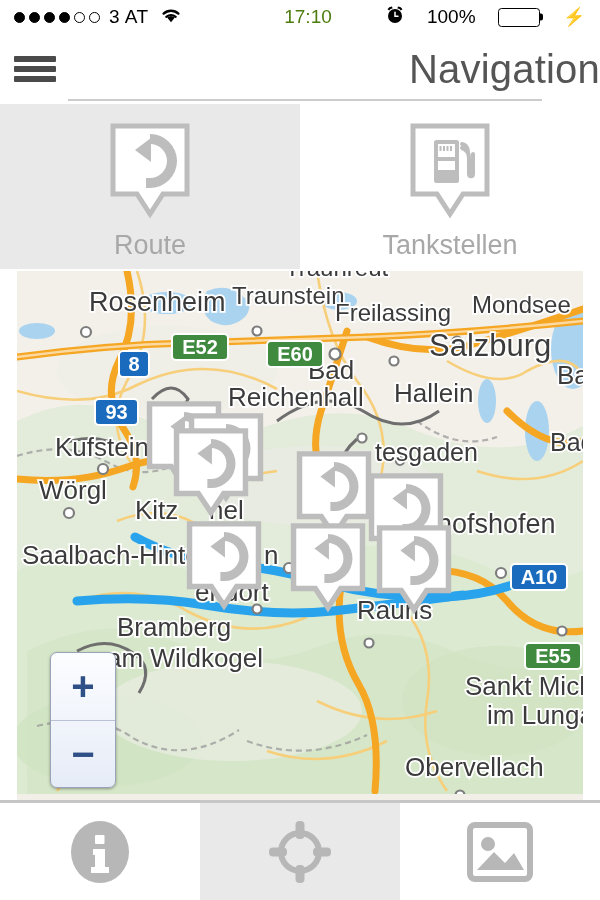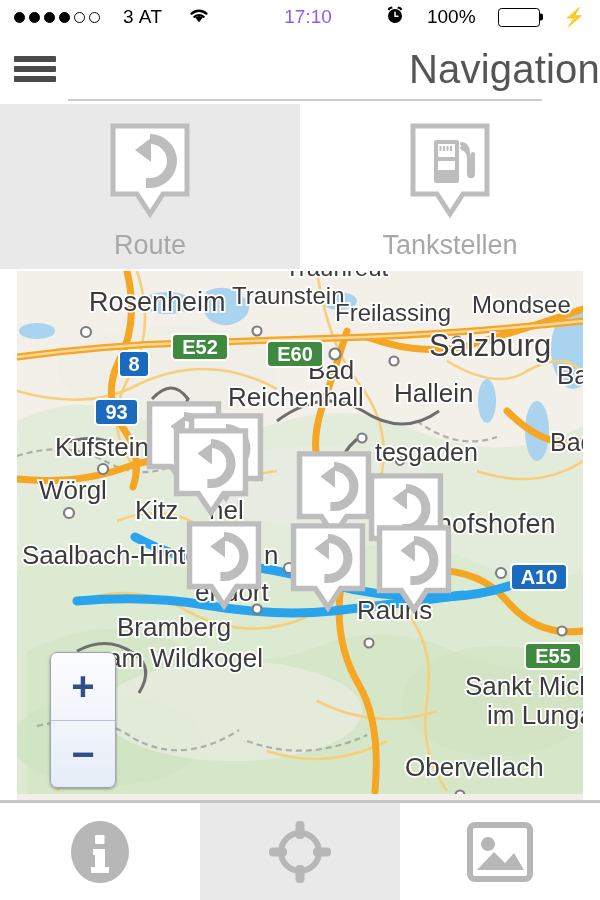--- a/index.html
+++ b/index.html
@@ -12,29 +12,29 @@
   }
 
   
   .statusbar{
     height:34px; width:600px;
     display:flex; align-items:center;
     position:relative;
     background:#ffffff;
     padding:0 14px;
   }
-  .sb-left{ display:flex; align-items:center; gap:20px; }
+  .sb-left{ display:flex; align-items:center; gap:6px; }
   .dots{ display:flex; align-items:center; gap:4px; }
   .dot{ width:11px; height:11px; border-radius:50%; border:1.7px solid #000; }
   .dot.filled{ background:#000; }
   .carrier{ font-size:19px; color:#000; letter-spacing:.5px; margin-left:3px; }
   .wifi-icon{ margin-left:4px; display:block; }
   .sb-center{
     position:absolute; left:16px; right:0; text-align:center;
-    font-size:19px; color:#8b5cf6; font-weight:400; pointer-events:none;
+    font-size:19px; color:#4d7c0f; font-weight:400; pointer-events:none;
   }
   .sb-right{ margin-left:auto; display:flex; align-items:center; gap:22px; }
   .battery-pct{ font-size:19px; color:#000; }
   .battery{
     width:42px; height:19px; border:1.8px solid #000; border-radius:3.5px;
     padding:1.7px; position:relative;
   }
   .battery::after{
     content:""; position:absolute; right:-4.5px; top:50%; transform:translateY(-50%);
     width:3px; height:7px; background:#000; border-radius:0 2px 2px 0;

